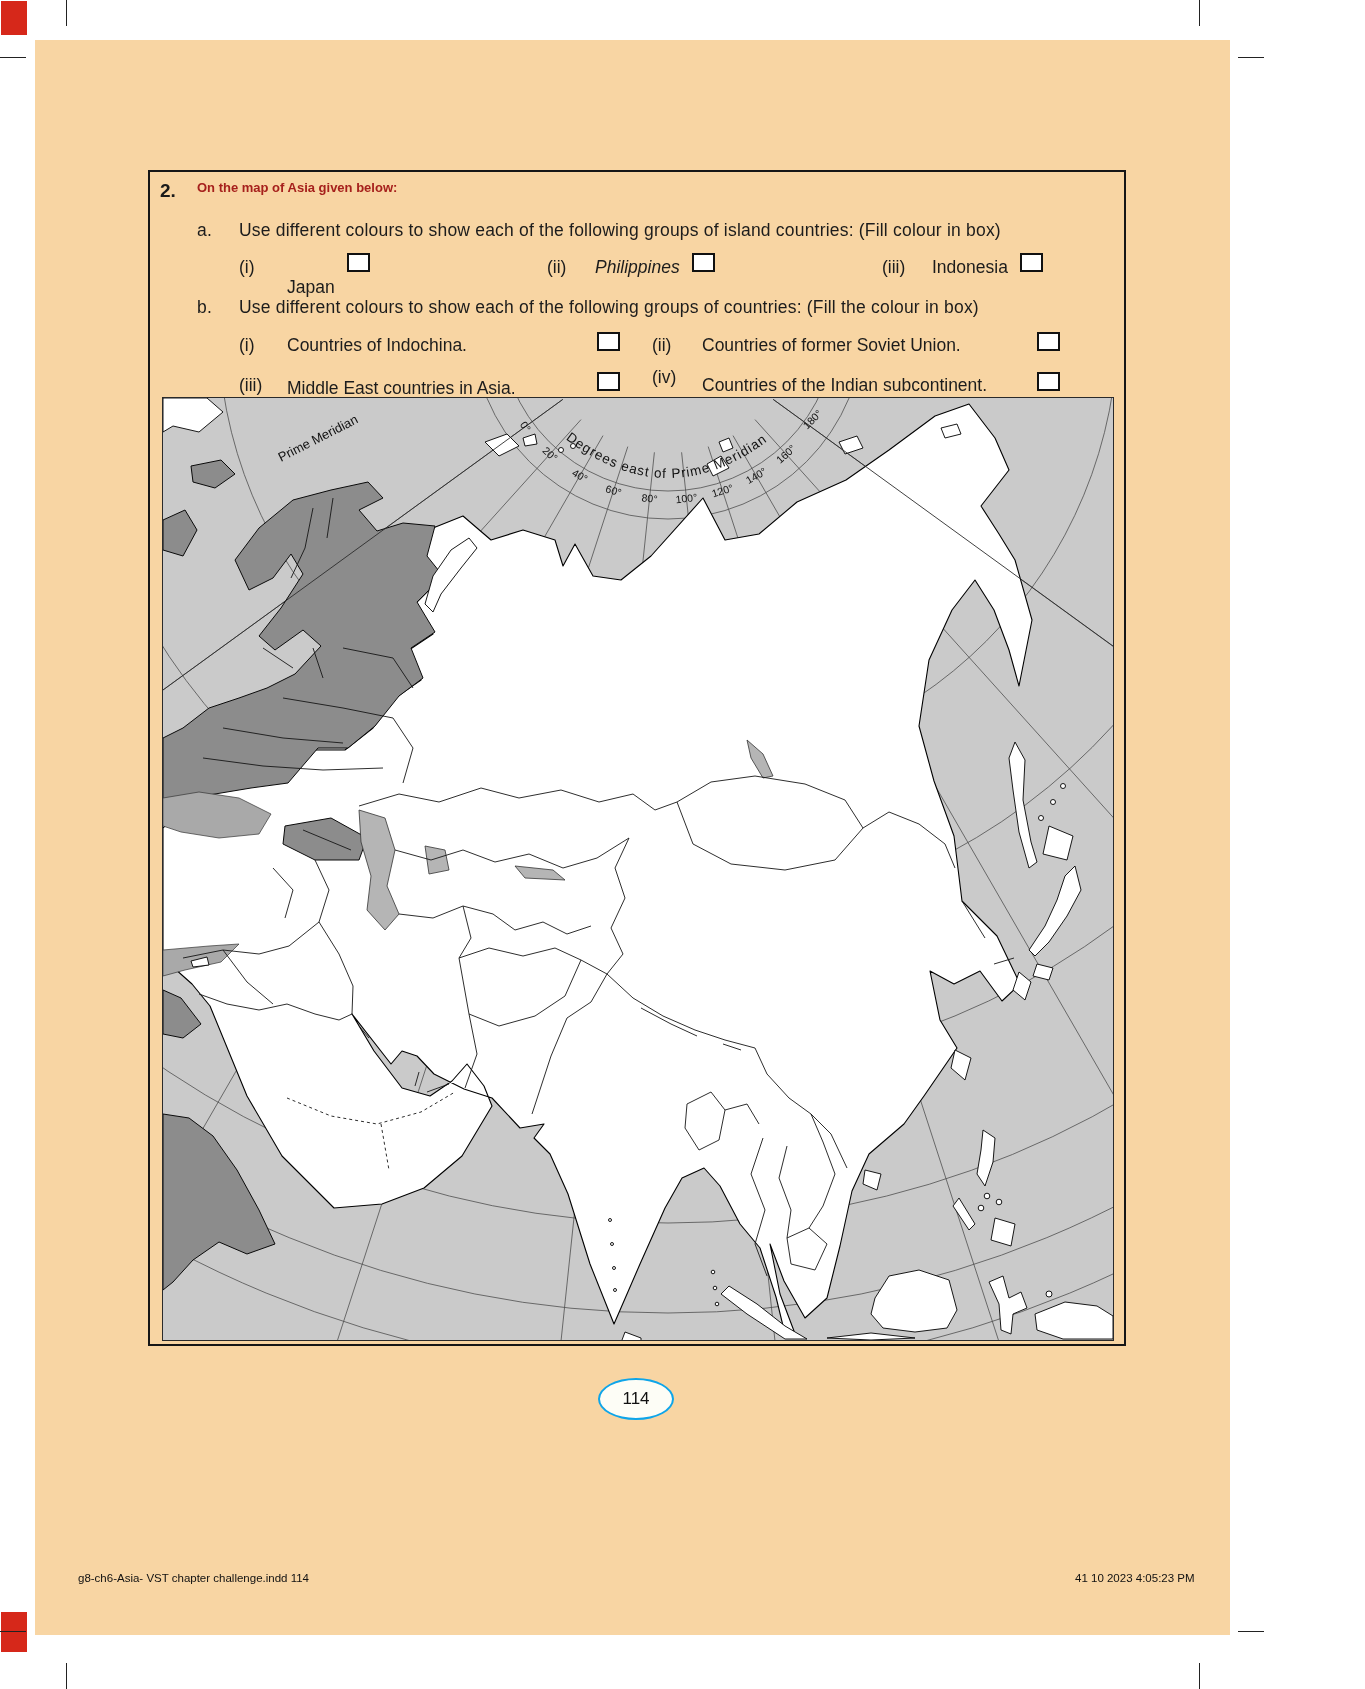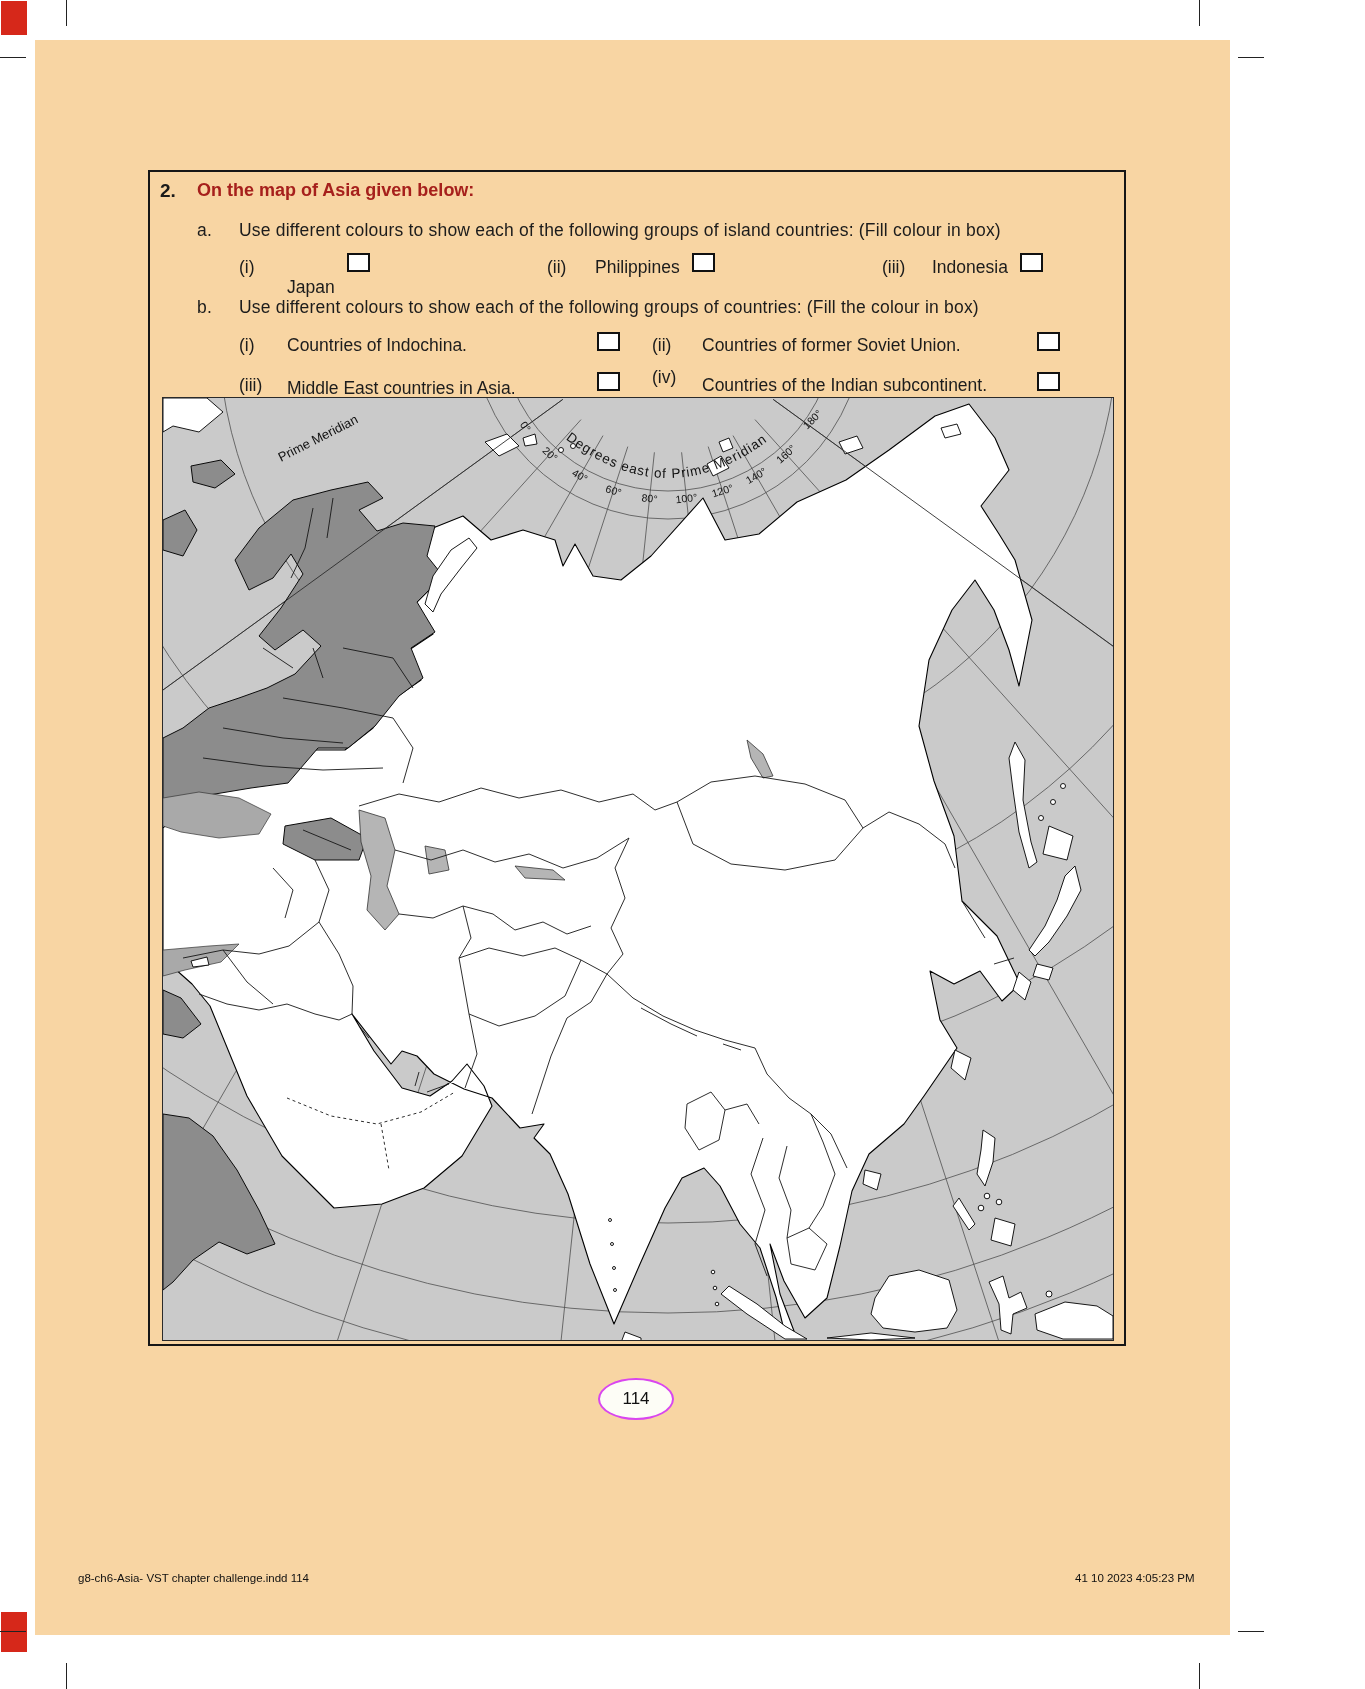--- a/index.html
+++ b/index.html
@@ -15,35 +15,35 @@
   .crop{position:absolute;}
   .crop.red{background:#d6281a;}
   .crop.line{background:#222;}
   
   .qbox{
     position:absolute;left:148px;top:170px;width:978px;height:1176px;
     border:2px solid #161616;box-sizing:border-box;
   }
   .qbox .abs{position:absolute;white-space:nowrap;}
   .qnum{font-size:19px;font-weight:bold;color:#1a1a1a;}
-  .qtitle{font-size:18px;font-weight:bold;color:#a6201c;}
+  .qtitle{font-size:13px;font-weight:bold;color:#a6201c;}
   .ptxt{font-size:17.5px;color:#1c1c1c;letter-spacing:.2px;}
   .ilabel{font-size:17.5px;color:#1c1c1c;}
   .cb{
     position:absolute;width:23px;height:19px;background:#fff;
     border:2px solid #111;box-sizing:border-box;
   }
   .mapwrap{
     position:absolute;left:12px;top:225px;width:950px;height:942px;
     border:1px solid #2a2a2a;box-sizing:content-box;background:#cacaca;
   }
   
   .pageoval{
     position:absolute;left:598px;top:1378px;width:72px;height:38px;
-    border:2px solid #d946ef;border-radius:50%;background:#fdfdf6;
+    border:2px solid #0ea5e9;border-radius:50%;background:#fdfdf6;
     display:flex;align-items:center;justify-content:center;
     font-size:17px;color:#111;
   }
   .footer{position:absolute;font-size:11.5px;color:#111;white-space:nowrap;}
   .f-left{left:78px;top:1572px;}
   .f-right{left:1075px;top:1572px;}
   
   svg text{font-family:"Liberation Sans", sans-serif;fill:#111;}
   .grat{stroke:#4f4f4f;stroke-width:.8;fill:none;}
   .land{fill:#ffffff;stroke:#000;stroke-width:1.1;stroke-linejoin:round;}
@@ -79,21 +79,21 @@
   <span class="abs qtitle" style="left:47px;top:8px;">On the map of Asia given below:</span>
 
   <span class="abs ptxt" style="left:47px;top:48px;">a.</span>
   <span class="abs ptxt" style="left:89px;top:48px;">Use different colours to show each of the following groups of island countries: (Fill colour in box)</span>
 
   <span class="abs ilabel" style="left:89px;top:85px;">(i)</span>
   <span class="abs ilabel" style="left:137px;top:85px;margin-top:20px;">Japan</span>
   <span class="cb" style="left:197px;top:81px;"></span>
 
   <span class="abs ilabel" style="left:397px;top:85px;">(ii)</span>
-  <span class="abs ilabel" style="left:445px;top:85px;">Philippines</span>
+  <span class="abs ilabel" style="left:445px;top:85px;font-style:italic;">Philippines</span>
   <span class="cb" style="left:542px;top:81px;"></span>
 
   <span class="abs ilabel" style="left:732px;top:85px;">(iii)</span>
   <span class="abs ilabel" style="left:782px;top:85px;">Indonesia</span>
   <span class="cb" style="left:870px;top:81px;"></span>
 
   <span class="abs ptxt" style="left:47px;top:125px;">b.</span>
   <span class="abs ptxt" style="left:89px;top:125px;">Use different colours to show each of the following groups of  countries: (Fill the colour in box)</span>
 
   <span class="abs ilabel" style="left:89px;top:163px;">(i)</span>

